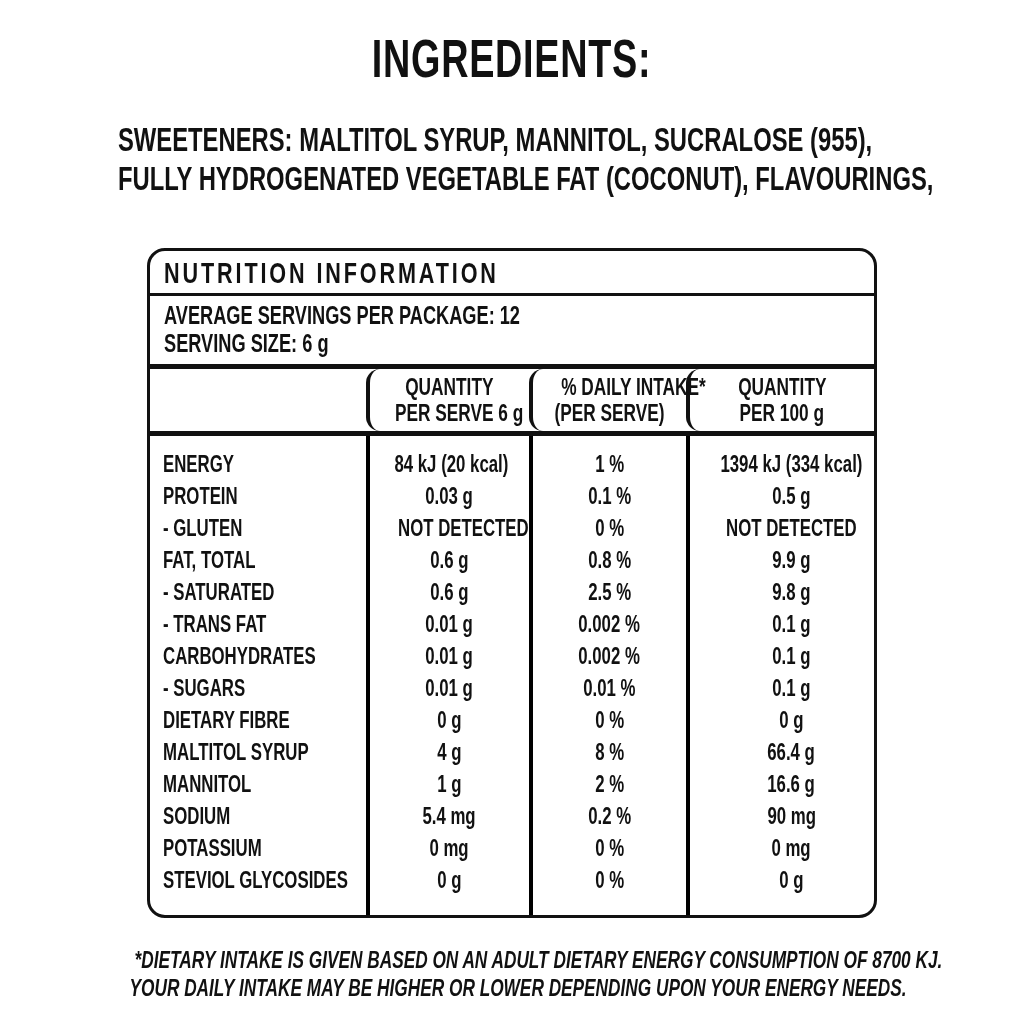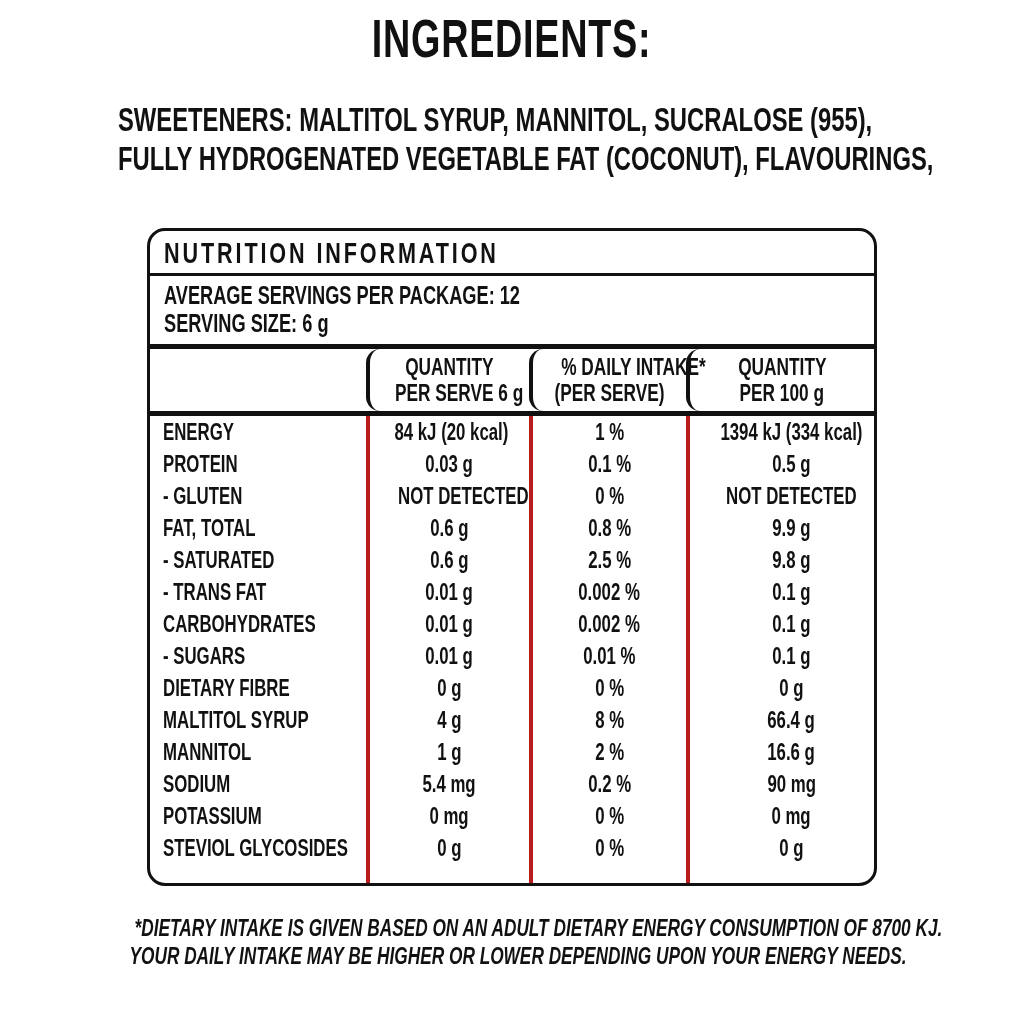--- a/index.html
+++ b/index.html
@@ -9,21 +9,21 @@
     color: #111111;
     font-family: "Liberation Sans", "DejaVu Sans", sans-serif;
     font-weight: 700;
     overflow: hidden;
   }
   
   .cx   { display: inline-block; white-space: nowrap; transform: scaleX(0.70); transform-origin: 50% 50%; }
   .cx-l { display: inline-block; white-space: nowrap; transform: scaleX(0.70); transform-origin: 0 50%; }
 
   .page-title {
-    margin-top: 8px;
+    margin-top: 28px;
     text-align: center;
     font-size: 54px;
     line-height: 60px;
     letter-spacing: 1px;
   }
   .ingredients {
     margin: 32px 0 0 118px;
     font-size: 34px;
     line-height: 39px;
   }
@@ -60,22 +60,22 @@
   .thead .cell + .cell { border-left: 4px solid #111111; border-radius: 14px; }
   .thead .cx { transform: scaleX(0.72); }
 
   .trow { display: contents; }
   .tbody .cell {
     font-size: 24px;
     line-height: 32px;
     text-align: center;
   }
   .tbody .cell.c-label { text-align: left; padding-left: 13px; }
-  .tbody .trow .cell + .cell { border-left: 4px solid #b91c1c; }
-  .tbody .cell.first { padding-top: 0; }
+  .tbody .trow .cell + .cell { border-left: 4px solid #000000; }
+  .tbody .cell.first { padding-top: 12px; }
   .tbody .cell.last  { padding-bottom: 19px; }
 
   .footnote {
     margin-top: 28px;
     text-align: center;
     font-size: 23px;
     line-height: 28px;
     font-style: italic;
   }
   .footnote .cx { transform: scaleX(0.75); }

